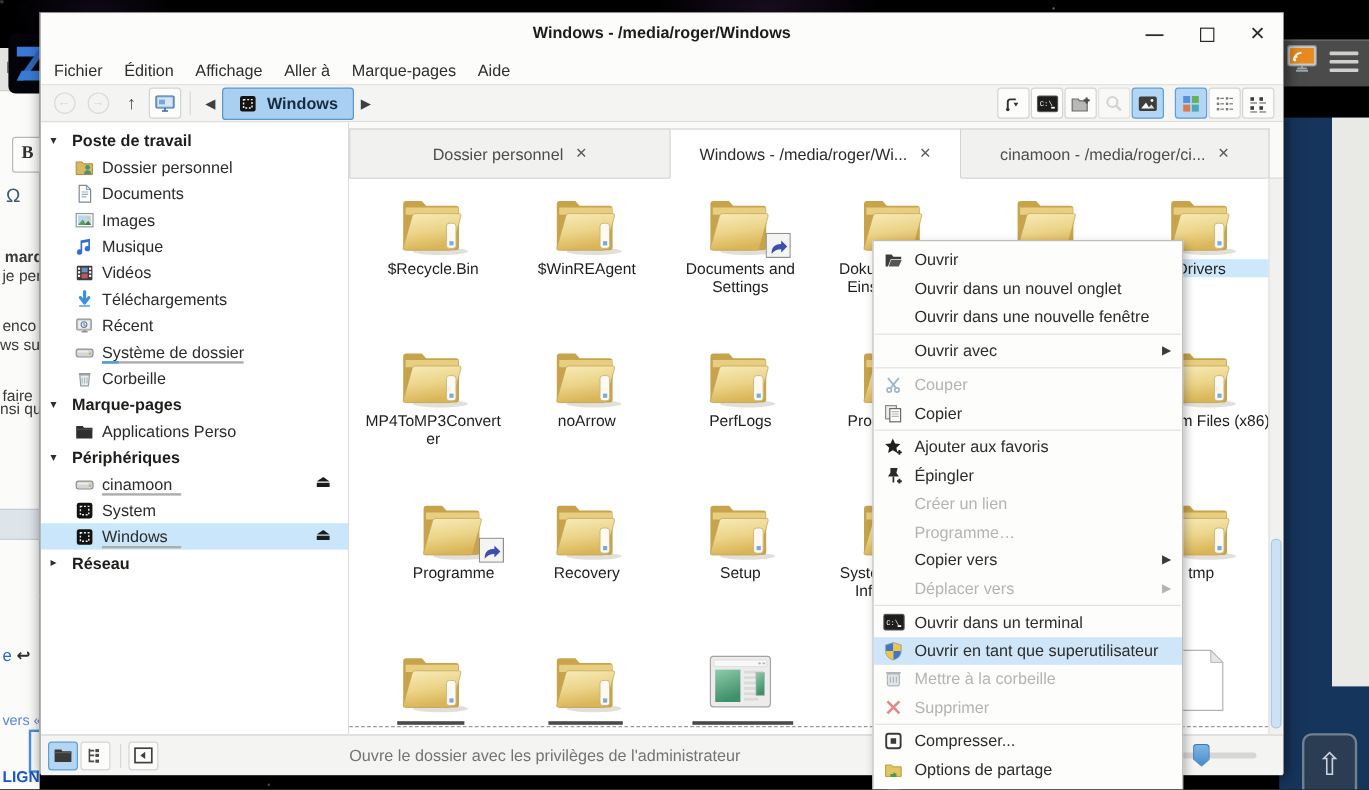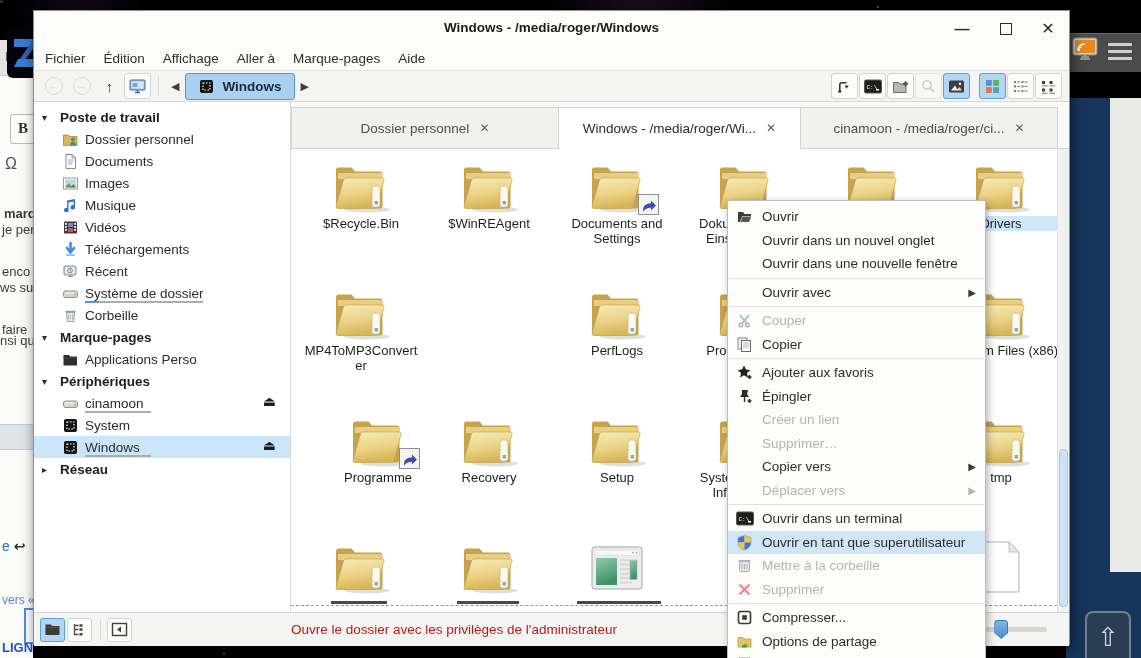--- a/index.html
+++ b/index.html
@@ -99,21 +99,21 @@
   .lnk{position:absolute;right:22px;bottom:-2px;}
   .dashline{position:absolute;left:0;right:12px;top:456px;border-top:1px dashed #99999a;}
   .smudge{position:absolute;height:3px;background:#4a4a48;top:452px;}
   .vscroll{position:absolute;right:0;top:0;bottom:0;width:12px;background:#f1f1f0;border-left:1px solid #e0e0df;}
   .vthumb{position:absolute;left:1px;width:9px;border-radius:4px;background:#cbe2f5;border:1px solid #a9c9e4;}
 
   .statusbar{position:relative;height:34px;background:#f4f4f3;border-top:1px solid #d2d2d1;display:flex;align-items:center;padding:0 6px;}
   .sbtn{width:25px;height:24px;border:1px solid #d4d4d3;background:#fcfcfb;border-radius:3px;margin-right:2px;
     display:flex;align-items:center;justify-content:center;}
   .sbtn.active{background:#b2d6f4;border-color:#5e9fd4;}
-  .status-msg{position:absolute;left:420px;transform:translateX(-50%);font-size:13.5px;color:#b91c1c;white-space:nowrap;text-align:right;}
+  .status-msg{position:absolute;left:420px;transform:translateX(-50%);font-size:13.5px;color:#737373;white-space:nowrap;text-align:right;}
   .slider{position:absolute;right:22px;top:14px;width:100px;height:5px;background:#d6d6d5;border-radius:3px;}
   .shandle{position:absolute;top:-7px;width:14px;height:19px;background:linear-gradient(#7db6e6,#4a8cc9);
     border:1px solid #3c79b2;border-radius:3px 3px 2px 2px;clip-path:polygon(0 0,100% 0,100% 68%,50% 100%,0 68%);}
 
   
   .ctx{position:absolute;left:727px;top:200px;width:259px;background:#fdfdfc;border:1px solid #bdbdbc;
     box-shadow:2px 3px 8px rgba(0,0,0,.3);padding:4px 0;z-index:9;}
   .ci{height:23.5px;display:flex;align-items:center;padding:0 9px 0 7px;font-size:13.5px;color:#2c2c2a;white-space:nowrap;}
   .ci .mic{width:19px;height:17px;margin-right:8px;flex:none;display:flex;align-items:center;justify-content:center;}
   .ci.dis{color:#b4b4b2;}
@@ -777,20 +777,35 @@
                   <path d="M7 12h44v6H7Z" fill="#ead386" opacity="0.9"></path>
                   <path d="M5 45.5 12.5 19q0.6-2 2.6-2h36.5q2 0 1.5 2L46 45.5q-0.6 2-2.6 2H7q-2.6 0-2-2Z" fill="url(#gFold)" stroke="#c2a254" stroke-width="0.6"></path>
                   <g>
                     <rect x="41" y="25" width="8" height="21" rx="2.5" fill="#fcfaf0" stroke="#c9b780" stroke-width="0.8"></rect>
                     <rect x="43.5" y="40" width="3.5" height="3.5" fill="#7aabdd"></rect>
                   </g>
                 </svg>
               </div>
               <div class="lb">PerfLogs</div>
             </div>
+            <div class="cell" style="left: 134px; top: 133px;">
+              <div class="ic">
+                <svg width="60" height="52">
+                  <ellipse cx="36" cy="48.5" rx="23" ry="3" fill="rgba(90,80,50,0.18)"></ellipse>
+                  <path d="M5 9q0-2.5 2.5-2.5h13l3.5 4h25q2.5 0 2.5 2.5V45q0 2.5-2.5 2.5h-41Q5 47.5 5 45Z" fill="#c7a44c"></path>
+                  <path d="M7 12h44v6H7Z" fill="#ead386" opacity="0.9"></path>
+                  <path d="M5 45.5 12.5 19q0.6-2 2.6-2h36.5q2 0 1.5 2L46 45.5q-0.6 2-2.6 2H7q-2.6 0-2-2Z" fill="url(#gFold)" stroke="#c2a254" stroke-width="0.6"></path>
+                  <g>
+                    <rect x="41" y="25" width="8" height="21" rx="2.5" fill="#fcfaf0" stroke="#c9b780" stroke-width="0.8"></rect>
+                    <rect x="43.5" y="40" width="3.5" height="3.5" fill="#7aabdd"></rect>
+                  </g>
+                </svg>
+              </div>
+              <div class="lb">noArrow</div>
+            </div>
             <div class="cell" style="left: 6px; top: 133px;">
               <div class="ic">
                 <svg width="60" height="52">
                   <ellipse cx="36" cy="48.5" rx="23" ry="3" fill="rgba(90,80,50,0.18)"></ellipse>
                   <path d="M5 9q0-2.5 2.5-2.5h13l3.5 4h25q2.5 0 2.5 2.5V45q0 2.5-2.5 2.5h-41Q5 47.5 5 45Z" fill="#c7a44c"></path>
                   <path d="M7 12h44v6H7Z" fill="#ead386" opacity="0.9"></path>
                   <path d="M5 45.5 12.5 19q0.6-2 2.6-2h36.5q2 0 1.5 2L46 45.5q-0.6 2-2.6 2H7q-2.6 0-2-2Z" fill="url(#gFold)" stroke="#c2a254" stroke-width="0.6"></path>
                   <g>
                     <rect x="41" y="25" width="8" height="21" rx="2.5" fill="#fcfaf0" stroke="#c9b780" stroke-width="0.8"></rect>
                     <rect x="43.5" y="40" width="3.5" height="3.5" fill="#7aabdd"></rect>
@@ -994,21 +1009,21 @@
           </svg>
         </span>
         <span>Épingler</span>
       </div>
       <div class="ci dis">
         <span class="mic"></span>
         <span>Créer un lien</span>
       </div>
       <div class="ci dis">
         <span class="mic"></span>
-        <span>Supprimer…</span>
+        <span>Programme…</span>
       </div>
       <div class="ci">
         <span class="mic"></span>
         <span>Copier vers</span>
         <span class="sub">▶</span>
       </div>
       <div class="ci dis">
         <span class="mic"></span>
         <span>Déplacer vers</span>
         <span class="sub">▶</span>

